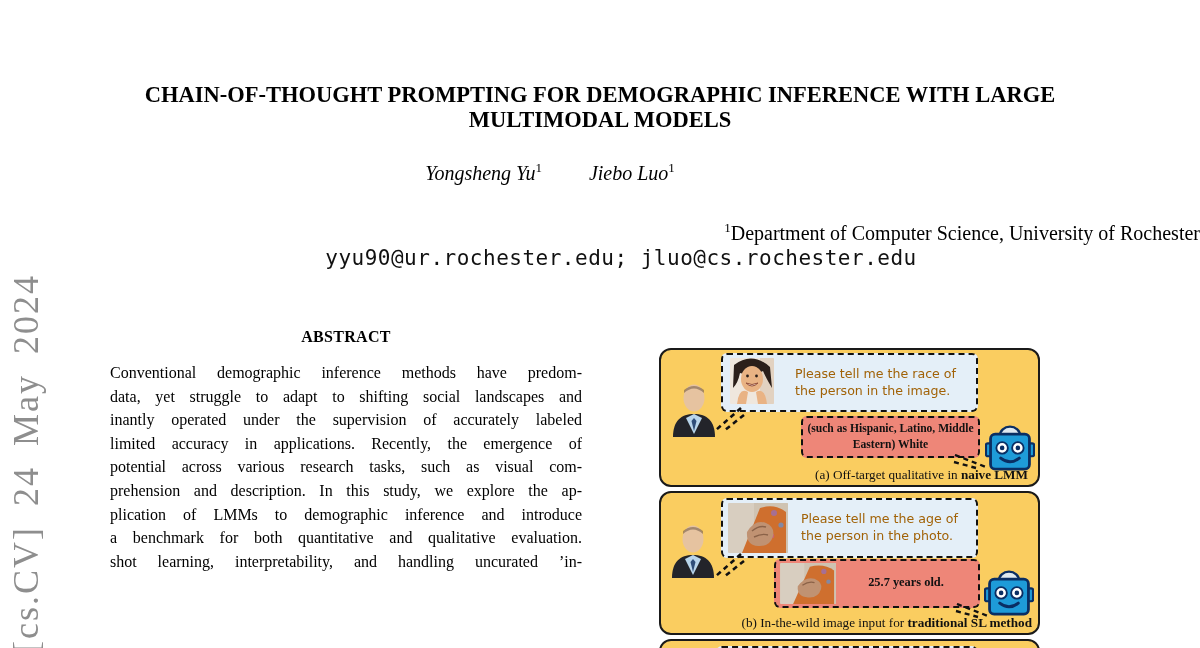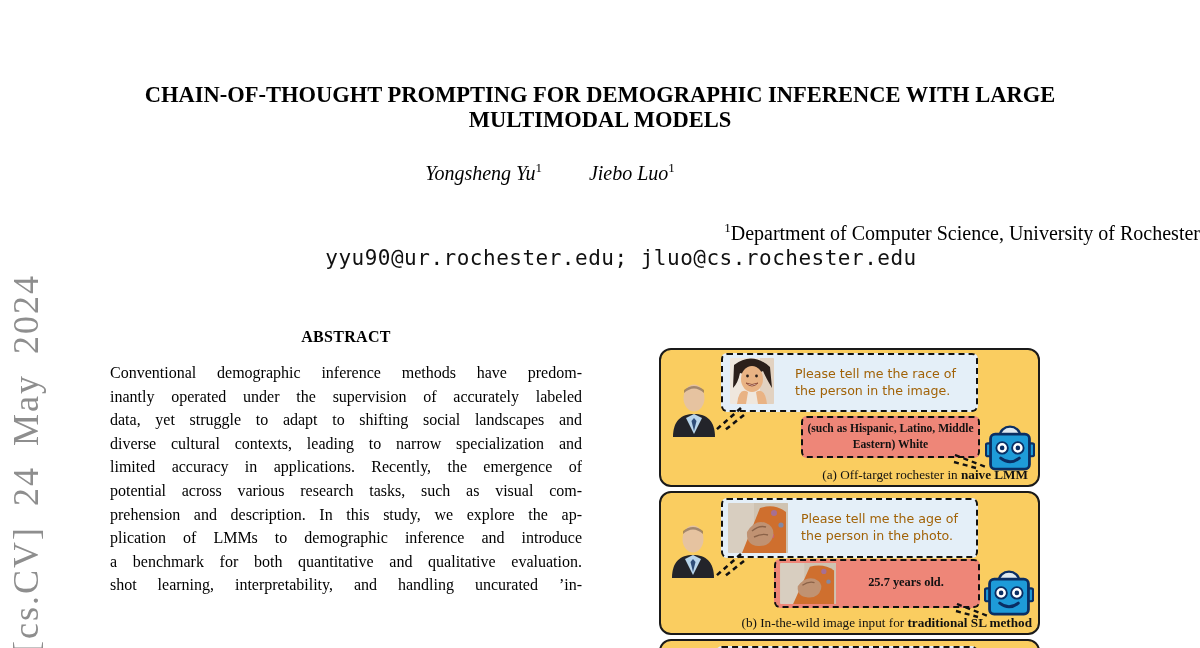--- a/index.html
+++ b/index.html
@@ -101,23 +101,22 @@
 
 <div class="affiliation">
   <sup>1</sup><span>Department of Computer Science, University of Rochester</span>
 </div>
 
 <div class="emails">yyu90@ur.rochester.edu; jluo@cs.rochester.edu</div>
 
 <div class="abstract-heading">ABSTRACT</div>
 <div class="abstract-body">
   <div class="abs-line">Conventional demographic inference methods have predom-</div>
+  <div class="abs-line">data, yet struggle to adapt to shifting social landscapes and</div>
   <div class="abs-line">inantly operated under the supervision of accurately labeled</div>
-  <div class="abs-line">data, yet struggle to adapt to shifting social landscapes and</div>
-  <div class="abs-line">diverse cultural contexts, leading to narrow specialization and</div>
   <div class="abs-line">limited accuracy in applications. Recently, the emergence of</div>
   <div class="abs-line">potential across various research tasks, such as visual com-</div>
   <div class="abs-line">prehension and description. In this study, we explore the ap-</div>
   <div class="abs-line">plication of LMMs to demographic inference and introduce</div>
   <div class="abs-line">a benchmark for both quantitative and qualitative evaluation.</div>
   <div class="abs-line">shot learning, interpretability, and handling uncurated ’in-</div>
 </div>
 
 <div class="figure">
 
@@ -187,21 +186,21 @@
         <rect x="5" y="13" width="42" height="38" rx="5" style="fill:var(--robot-blue);stroke:var(--robot-outline);stroke-width:3;"></rect>
         <circle cx="17.5" cy="28" r="6.2" style="fill:#fff;stroke:var(--robot-outline);stroke-width:2;"></circle>
         <circle cx="34.5" cy="28" r="6.2" style="fill:#fff;stroke:var(--robot-outline);stroke-width:2;"></circle>
         <circle cx="17.5" cy="28" r="2.5" style="fill:var(--robot-outline);"></circle>
         <circle cx="34.5" cy="28" r="2.5" style="fill:var(--robot-outline);"></circle>
         <path d="M16,39 Q26,47 36,39" style="fill:none;stroke:var(--robot-outline);stroke-width:3.2;stroke-linecap:round;"></path>
       </svg>
     </div>
 
     <div class="caption" style="right:10px;bottom:2px;">
-      <span>(a) Off-target rochester in </span><b>naive LMM</b>
+      <span>(a) Off-target qualitative in </span><b>naive LMM</b>
     </div>
   </div>
 
   <div class="panel panel-b">
     <div class="icon" style="left:9px;top:29px;width:46px;height:56px;">
       <svg width="46" height="56" viewBox="0 0 46 56">
         <path d="M2,56 C2,40 10,33 23,33 C36,33 44,40 44,56 Z" fill="#23242a"></path>
         <path d="M23,33 L15,37 L23,53 L31,37 Z" fill="#b9d5eb"></path>
         <path d="M23,37 l-2.5,3 2.5,10 2.5,-10 Z" fill="#2e4d79"></path>
         <ellipse cx="23" cy="17" rx="10.5" ry="13.5" fill="#e6c3a0" filter="url(#blur1)"></ellipse>

